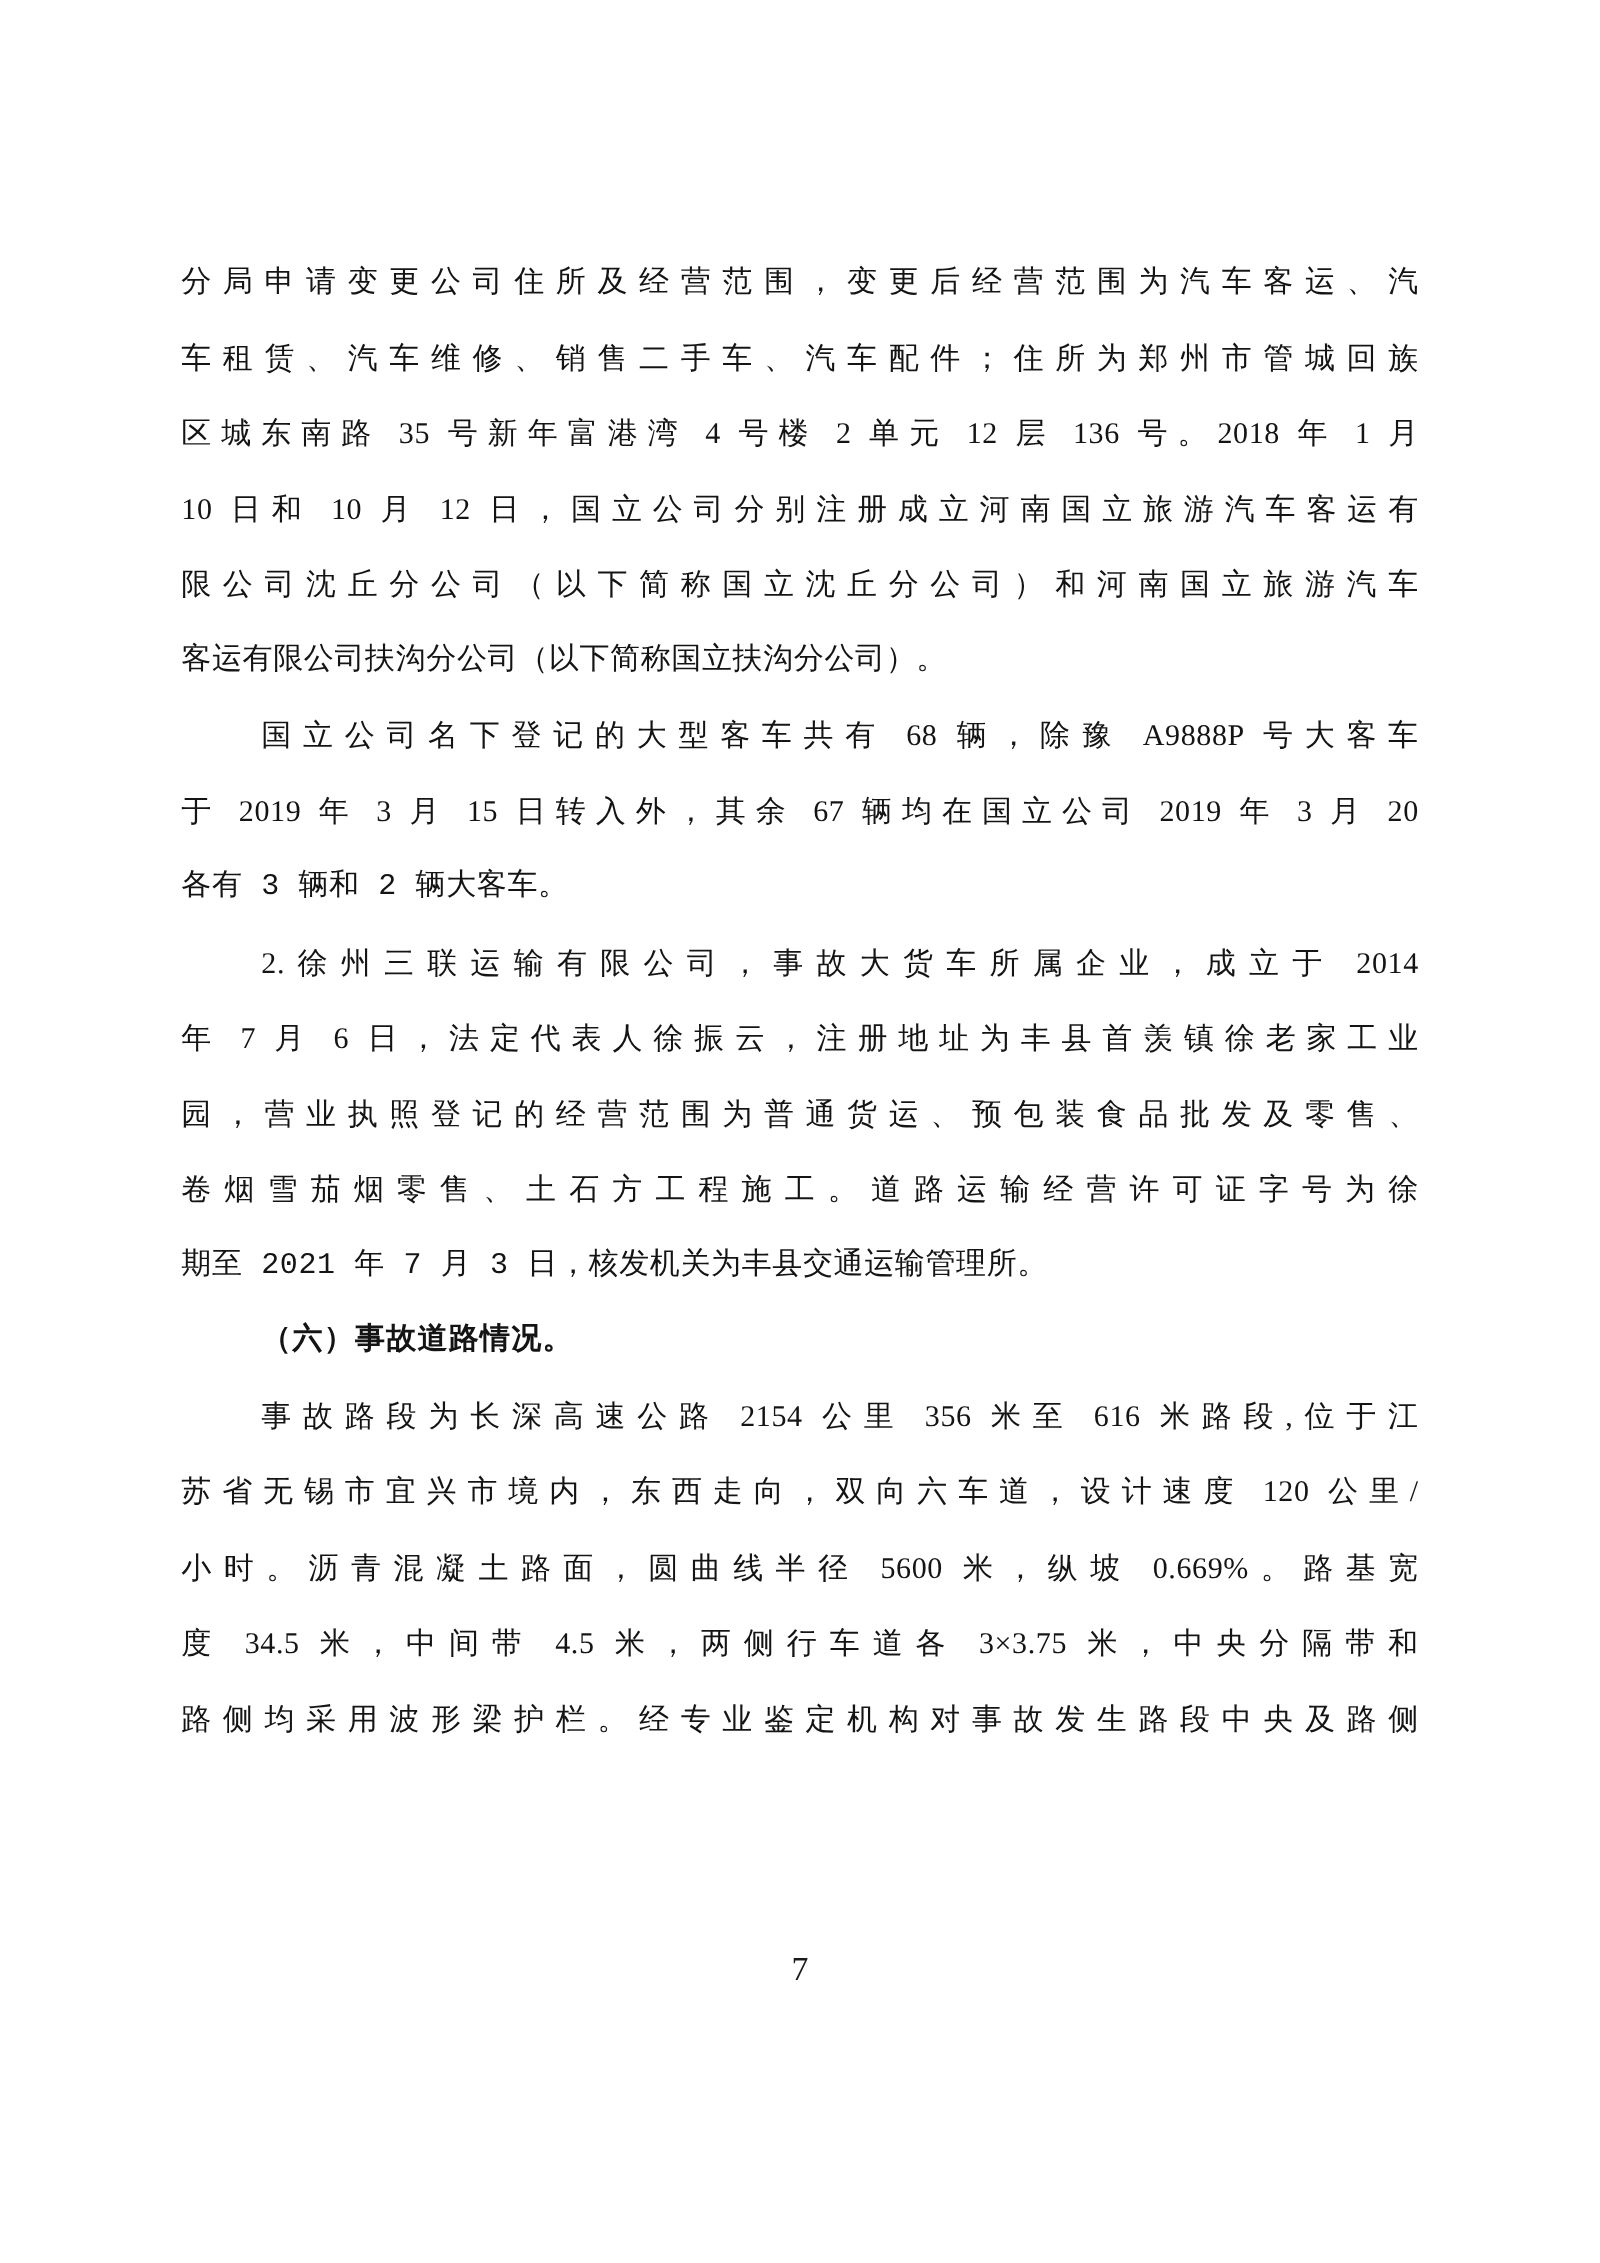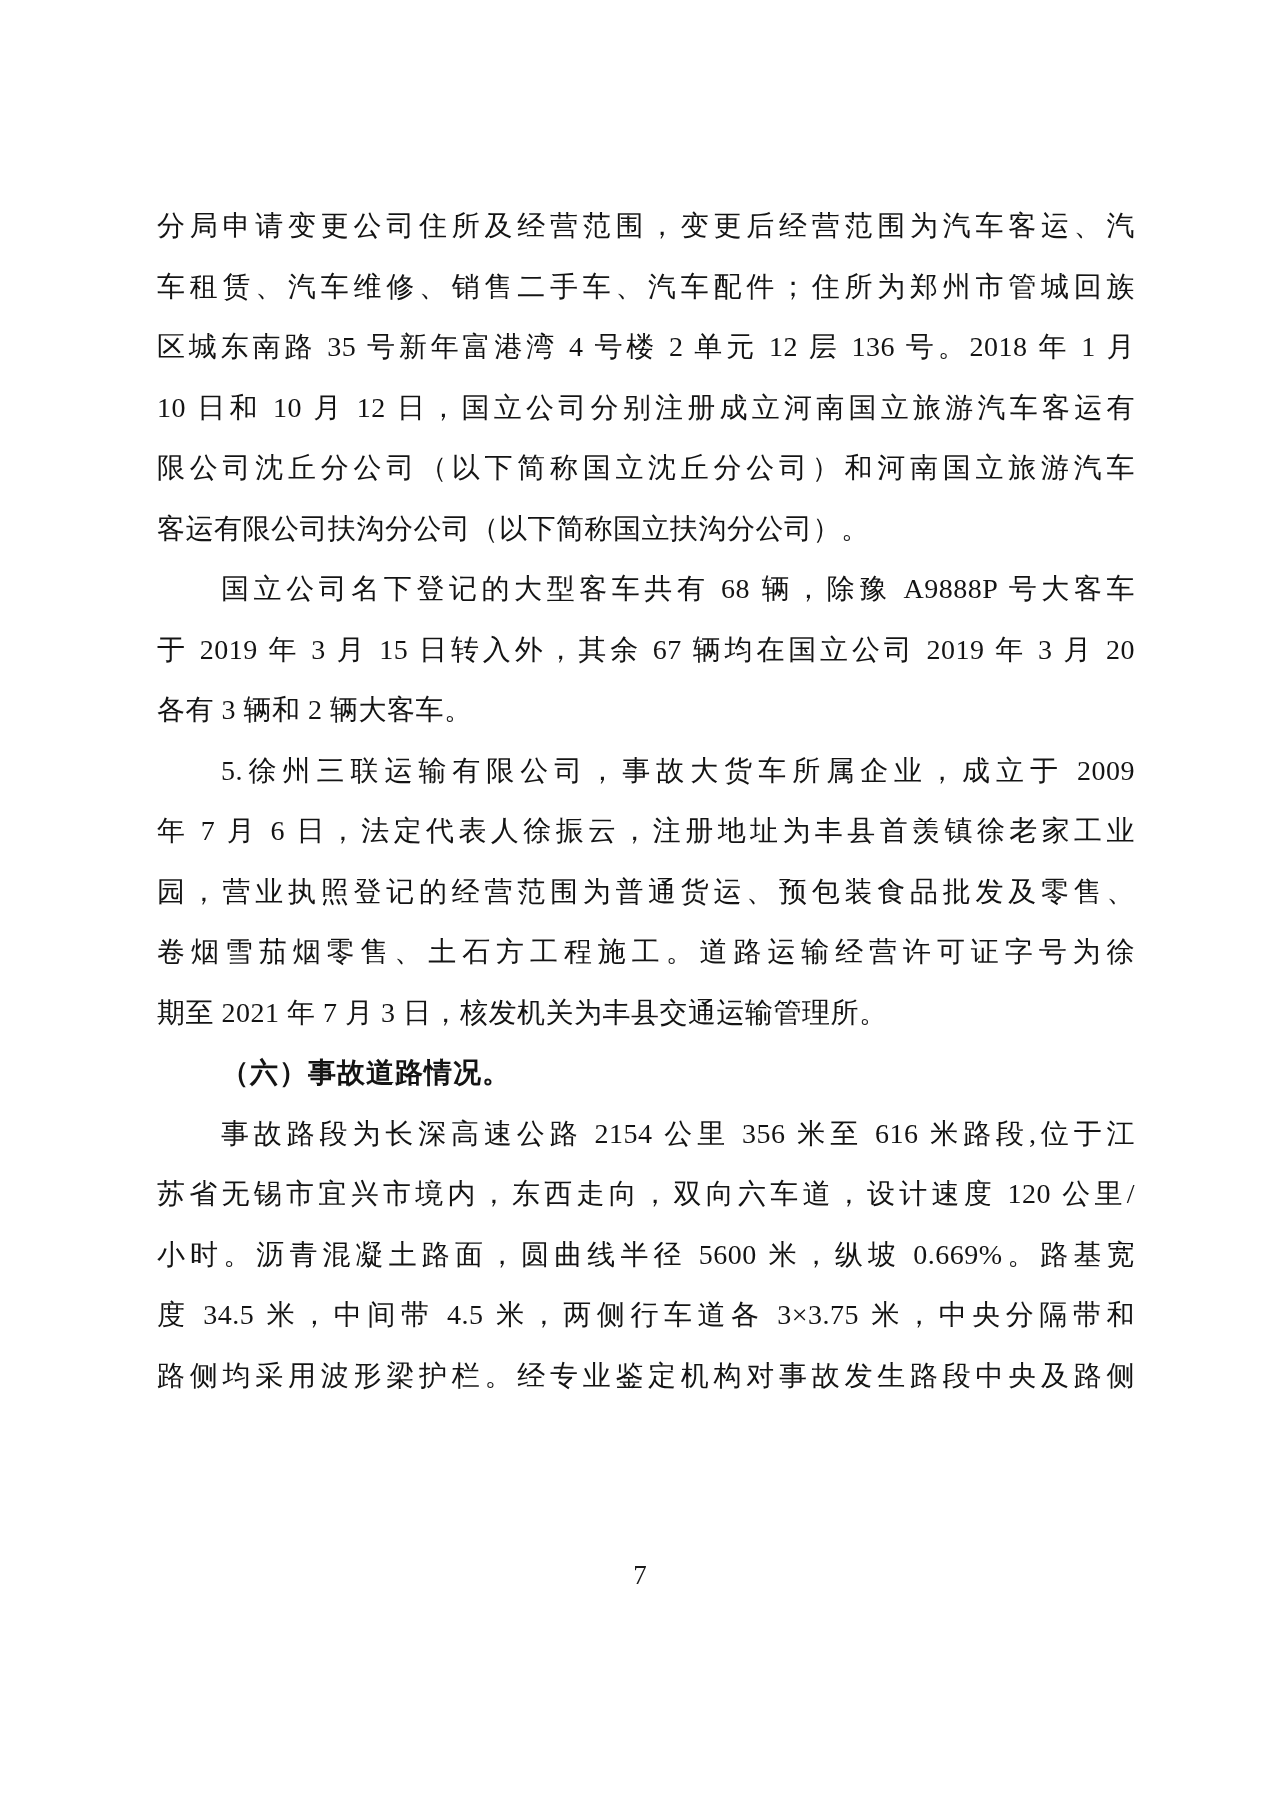--- a/index.html
+++ b/index.html
@@ -16,31 +16,31 @@
     color: #141414;
     overflow: hidden;
   }
   .text-block {
     position: absolute;
     top: 196px;
     left: 145px;
     width: 990px;
   }
   .line {
-    font-size: 28px;
+    font-size: 24px;
     line-height: 60.5px;
     height: 60.5px;
     white-space: normal;
     text-align: justify;
     text-align-last: justify;
     letter-spacing: 0.5px;
-    margin-left: 12px;
   }
   .line.last {
     text-align-last: left;
+    font-family: Liberation Mono, monospace;
   }
   .line.indent {
     padding-left: 64px;
     box-sizing: border-box;
   }
   .line.heading {
     font-weight: bold;
     letter-spacing: 1px;
   }
   .page-number {
@@ -68,21 +68,21 @@
       <div class="line last">客运有限公司扶沟分公司（以下简称国立扶沟分公司）。</div>
     </div>
 
     <div>
       <div class="line indent">国立公司名下登记的大型客车共有 68 辆，除豫 A9888P 号大客车</div>
       <div class="line">于 2019 年 3 月 15 日转入外，其余 67 辆均在国立公司 2019 年 3 月 20</div>
       <div class="line last">各有 3 辆和 2 辆大客车。</div>
     </div>
 
     <div>
-      <div class="line indent">5.徐州三联运输有限公司，事故大货车所属企业，成立于 2009</div>
+      <div class="line indent">2.徐州三联运输有限公司，事故大货车所属企业，成立于 2014</div>
       <div class="line">年 7 月 6 日，法定代表人徐振云，注册地址为丰县首羡镇徐老家工业</div>
       <div class="line">园，营业执照登记的经营范围为普通货运、预包装食品批发及零售、</div>
       <div class="line">卷烟雪茄烟零售、土石方工程施工。道路运输经营许可证字号为徐</div>
       <div class="line last">期至 2021 年 7 月 3 日，核发机关为丰县交通运输管理所。</div>
     </div>
 
     <div>
       <div class="line last indent heading">（六）事故道路情况。</div>
     </div>
 

